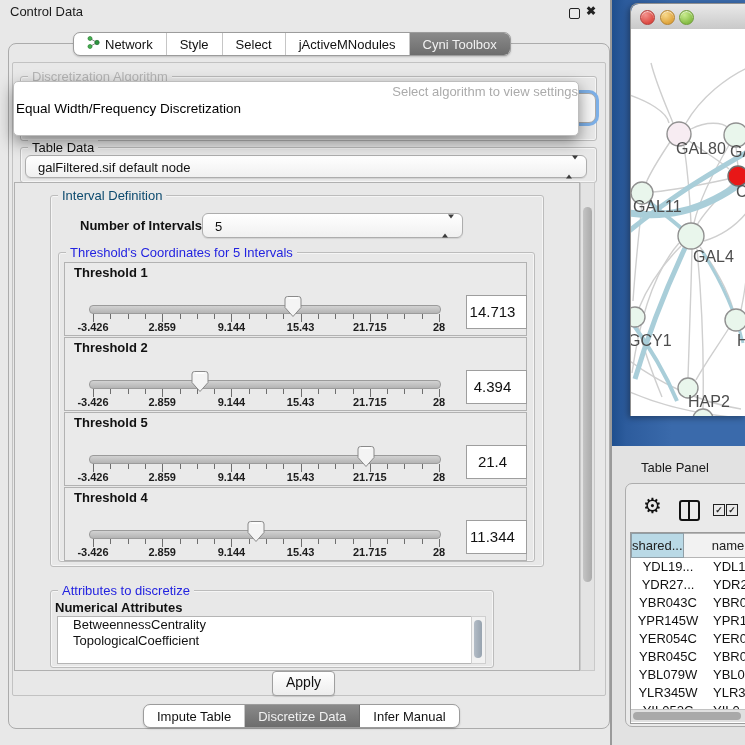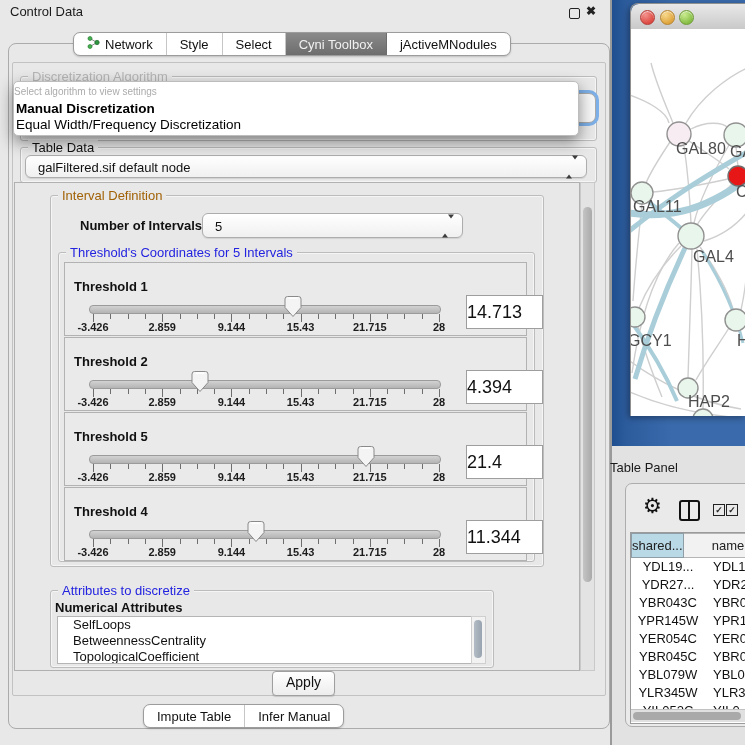--- a/index.html
+++ b/index.html
@@ -19,71 +19,71 @@
 
   
   .tabbar{position:absolute;display:flex;background:#fff;border:1px solid #9c9c9c;border-radius:7px;overflow:hidden;height:22px;box-shadow:0 1px 2px rgba(0,0,0,.18)}
   .tab{display:flex;align-items:center;gap:5px;padding:0 13px;font-size:13px;color:#111;border-right:1px solid #c6c6c6;white-space:nowrap}
   .tab:last-child{border-right:none}
   .tab.active{background:linear-gradient(#8a8a8a,#6d6d6d);color:#f1f1f1;border-right-color:#6d6d6d}
 
   
   .group{position:absolute;border:1px solid #bcbcbc;border-radius:3px;box-shadow:inset 0 0 0 1px rgba(255,255,255,.55)}
   .gtitle{position:absolute;top:-8px;left:7px;background:#e8e8e8;padding:0 4px;font-size:13px;line-height:15px;white-space:nowrap}
-  .t-green{color:#a16207}
+  .t-green{color:#0c4a6e}
   .t-blue{color:#2323e0}
   .t-gray{color:#b5b5b5}
 
   
   .combo{position:absolute;background:linear-gradient(#ffffff,#f0f0f0);border:1px solid #adadad;border-radius:6px;font-size:13px;color:#111;box-shadow:0 1px 1px rgba(0,0,0,.10)}
   .combo .val{position:absolute;left:12px;top:50%;transform:translateY(-50%);white-space:nowrap}
   .spin{position:absolute;right:8px;top:50%;transform:translateY(-50%)}
   .tri{width:0;height:0;border-left:3.5px solid transparent;border-right:3.5px solid transparent}
   .tri.up{border-bottom:4.5px solid #3c3c3c;margin-bottom:2.5px}
   .tri.down{border-top:4.5px solid #3c3c3c}
 
   
   #popup{position:absolute;left:13px;top:81px;width:564px;height:53px;background:#fff;border:1px solid #bdbdbd;border-radius:5px;box-shadow:0 6px 16px rgba(0,0,0,.45);z-index:40}
-  .pp-placeholder{height:19px;line-height:19px;text-align:left;color:#ababab;font-size:10px}
+  .pp-placeholder{height:19px;line-height:19px;text-align:right;color:#ababab;font-size:13px}
   .pp-item{height:16px;line-height:16px;padding-left:2px;font-size:13.5px;color:#000;white-space:nowrap}
   .pp-item.bold{font-weight:bold}
   #algo-focus{position:absolute;left:560px;top:93px;width:34px;height:28px;border-radius:7px;background:#f7f7f7;border:1px solid #a9a9a9;box-shadow:0 0 0 3px #7db0e8;z-index:5}
 
   
   #viewport{position:absolute;left:14px;top:182px;width:564px;height:487px;border:1px solid #b0b0b0}
   .sb-track{position:absolute;background:#e3e3e3;border:1px solid #c9c9c9}
   .sb-thumb{position:absolute;background:linear-gradient(90deg,#c4c4c4,#aaaaaa);border-radius:5px}
 
   
   .thr-panel{position:absolute;left:0;width:461px;height:72px;border:1px solid #b2b2b2;background:#eaeaea}
-  .thr-name{position:absolute;left:9px;top:16px;font-weight:bold;font-size:13px;color:#111}
+  .thr-name{position:absolute;left:9px;top:2px;font-weight:bold;font-size:13px;color:#111}
   .track{position:absolute;left:24px;top:42px;width:350px;height:7px;border:1px solid #9b9b9b;border-radius:4px;background:linear-gradient(#d2d2d2,#b4b4b4)}
   .tick{position:absolute;width:1px;background:#6e6e6e}
   .ticklabel{position:absolute;top:58px;transform:translateX(-50%);font-size:11px;font-weight:bold;color:#1c1c1c;white-space:nowrap}
   .thumb{position:absolute;top:32px}
-  .thr-field{position:absolute;left:401px;top:32px;width:51px;height:32px;background:#fff;border:1px solid #9e9e9e;font-size:18px;color:#111;text-align:left;line-height:32px;padding-right:24px}
+  .thr-field{position:absolute;left:401px;top:32px;width:51px;height:32px;background:#fff;border:1px solid #9e9e9e;font-size:15px;color:#111;text-align:center;line-height:32px;padding-right:8px}
 
   
   #attr-list{position:absolute;left:57px;top:616px;width:413px;height:46px;background:#fff;border:1px solid #b5b5b5;overflow:hidden}
   .attr-item{height:16px;line-height:16px;font-size:13px;padding-left:15px;color:#111;white-space:nowrap}
   #attr-sb{position:absolute;left:471px;top:616px;width:13px;height:46px;background:#f2f2f2;border:1px solid #cfcfcf}
   #attr-sb .sb-thumb{left:1.5px;top:3px;width:8px;height:38px;background:linear-gradient(90deg,#b3bcc6,#97a3af);border-radius:4px}
 
   
   #apply-btn{position:absolute;left:272px;top:671px;width:61px;height:23px;background:linear-gradient(#ffffff,#ededed);border:1px solid #9f9f9f;border-radius:4px;font-size:14px;text-align:center;line-height:21px;color:#111;box-shadow:0 1px 1px rgba(0,0,0,.15)}
 
   
   #blue-bg{position:absolute;left:612px;top:0;width:133px;height:446px;background:linear-gradient(90deg,#1f4f8e 0px,#2d5c9d 14px,#3a6aab 60px)}
   #net-window{position:absolute;left:630px;top:3px;width:115px;height:412px;border-left:1px solid #8f8f8f;border-top:1px solid #8f8f8f;border-top-left-radius:8px;overflow:hidden;box-shadow:-2px 2px 6px rgba(0,0,0,.35)}
   #net-titlebar{position:absolute;left:0;top:0;width:115px;height:25px;background:linear-gradient(#e9e9e9,#c9c9c9);border-bottom:1px solid #8e8e8e;border-top-left-radius:8px}
   .tl{position:absolute;top:6px;width:13px;height:13px;border-radius:50%;box-shadow:inset 0 1px 1px rgba(255,255,255,.7)}
   #net-canvas{position:absolute;left:0;top:25px;width:115px;height:387px;background:#fff}
 
   #dock-bg{position:absolute;left:612px;top:446px;width:133px;height:299px;background:#e2e2e2}
-  #tp-title{position:absolute;left:610px;top:460px;font-size:13px;color:#1a1a1a}
+  #tp-title{position:absolute;left:641px;top:460px;font-size:13px;color:#1a1a1a}
   #dock-panel{position:absolute;left:625px;top:483px;width:130px;height:242px;background:#eaeaea;border:1px solid #adadad;border-radius:7px}
   .gear-ic{position:absolute;left:643px;top:495px;font-size:21px;color:#111;line-height:21px}
   .split-ic{position:absolute;left:679px;top:500px;width:17px;height:17px;border:2px solid #111;border-radius:3px}
   .split-ic::after{content:"";position:absolute;left:7px;top:0;width:2px;height:17px;background:#111}
   .chk-ic{position:absolute;top:504px;width:10px;height:10px;border:1.5px solid #222;font-size:9px;line-height:10px;text-align:center;font-weight:bold;color:#222}
 
   #grid{position:absolute;left:630px;top:532px;width:116px;height:190px;border:1px solid #9b9b9b;background:#fff;overflow:hidden}
   .ghead{display:flex;height:25px;font-size:13px;color:#222}
   .gh1{width:74px;background:#b9d9e6;border:1px solid #8f9ea6;line-height:23px;text-align:center;box-sizing:border-box}
   .gh2{width:90px;background:#f2f2f2;border:1px solid #b5b5b5;border-left:none;line-height:23px;text-align:center;box-sizing:border-box;flex:none}
@@ -117,25 +117,25 @@
               <circle cx="10" cy="6.5" r="2.2" fill="#2e9440" stroke="#226b2f" stroke-width=".7"></circle>
             </svg></span>
           <span>Network</span>
         </div>
         <div class="tab">
           <span>Style</span>
         </div>
         <div class="tab">
           <span>Select</span>
         </div>
+        <div class="tab">
+          <span>jActiveMNodules</span>
+        </div>
         <div class="tab active">
           <span>Cyni Toolbox</span>
-        </div>
-        <div class="tab">
-          <span>jActiveMNodules</span>
         </div>
       </div>
 
     <div class="group" style="left:20px;top:76px;width:575px;height:63px">
       <div class="gtitle t-gray">Discretization Algorithm</div>
     </div>
     <div id="algo-focus"></div>
 
     <div class="group" style="left:20px;top:147px;width:575px;height:34px">
       <div class="gtitle">Table Data</div>
@@ -306,41 +306,42 @@
             </svg></div>
           <div class="thr-field">11.344</div>
         </div>
       </div>
 
     <div class="group" style="left:50px;top:590px;width:442px;height:76px">
       <div class="gtitle t-blue">Attributes to discretize</div>
     </div>
     <div class="abs" style="left:55px;top:600px;font-size:13px;font-weight:bold">Numerical Attributes</div>
     <div id="attr-list">
-        <div class="attr-item">SelfLoops</div>
         <div class="attr-item">BetweennessCentrality</div>
         <div class="attr-item">TopologicalCoefficient</div>
       </div>
     <div id="attr-sb">
         <div class="sb-thumb"></div>
       </div>
 
     <div id="apply-btn">Apply</div>
 
     <div id="bottom-tabs" class="tabbar" style="left:143px;top:704px">
         <div class="tab">
           <span>Impute Table</span>
         </div>
+        <div class="tab active">
+          <span>Discretize Data</span>
+        </div>
         <div class="tab">
           <span>Infer Manual</span>
         </div>
       </div>
   <div id="popup">
         <div class="pp-placeholder">Select algorithm to view settings</div>
-        <div class="pp-item bold">Manual Discretization</div>
         <div class="pp-item">Equal Width/Frequency Discretization</div>
       </div>
     </div>
 
   <div id="right-sep"></div>
 
   <div id="blue-bg"></div>
 
   <div id="net-window">
     <div id="net-titlebar">

